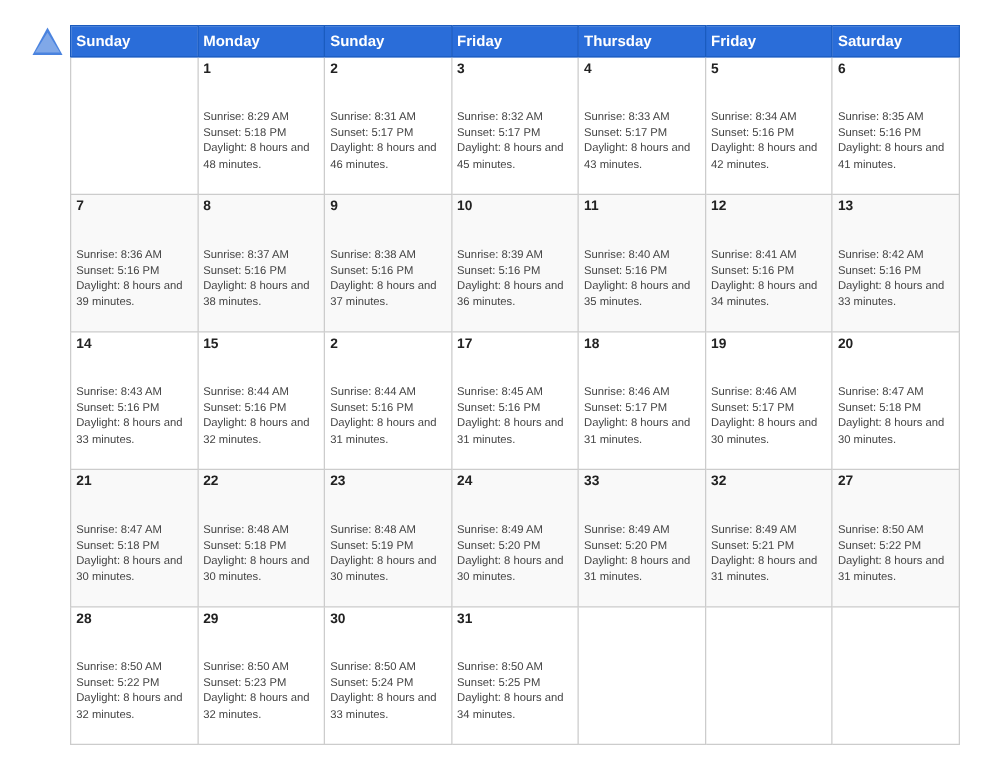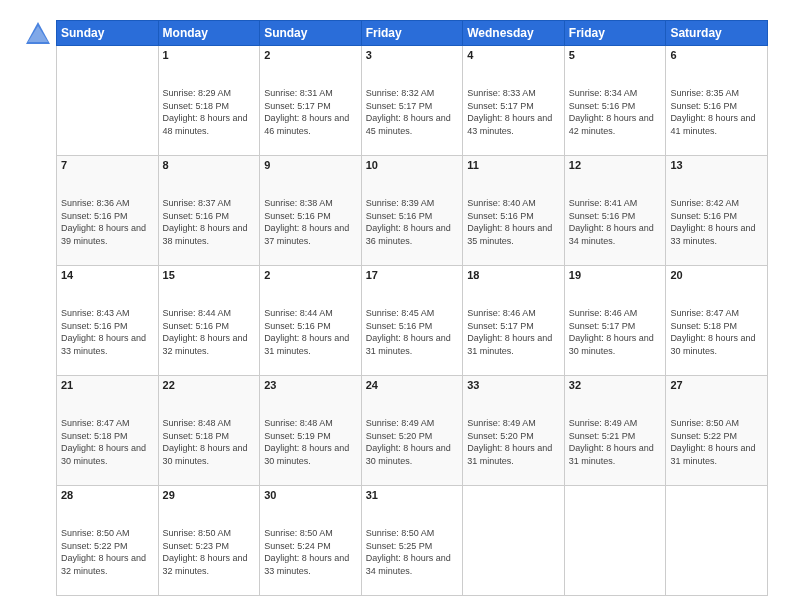--- a/index.html
+++ b/index.html
@@ -118,21 +118,21 @@
     </div>
   </div>
 
   <table class="calendar">
     <thead>
       <tr>
       <th>Sunday</th>
           <th>Monday</th>
           <th>Sunday</th>
           <th>Friday</th>
-          <th>Wednesday</th>
+          <th>Thursday</th>
           <th>Friday</th>
           <th>Saturday</th>
         </tr>
     </thead>
     <tbody id="calendar-body">
     <tr>
           <td class="empty-cell"></td>
           <td>
             <span class="day-number">1</span>
             <div class="day-info">Sunrise: 8:29 AM<br>Sunset: 5:18 PM<br>Daylight: 8 hours and 48 minutes.</div>

